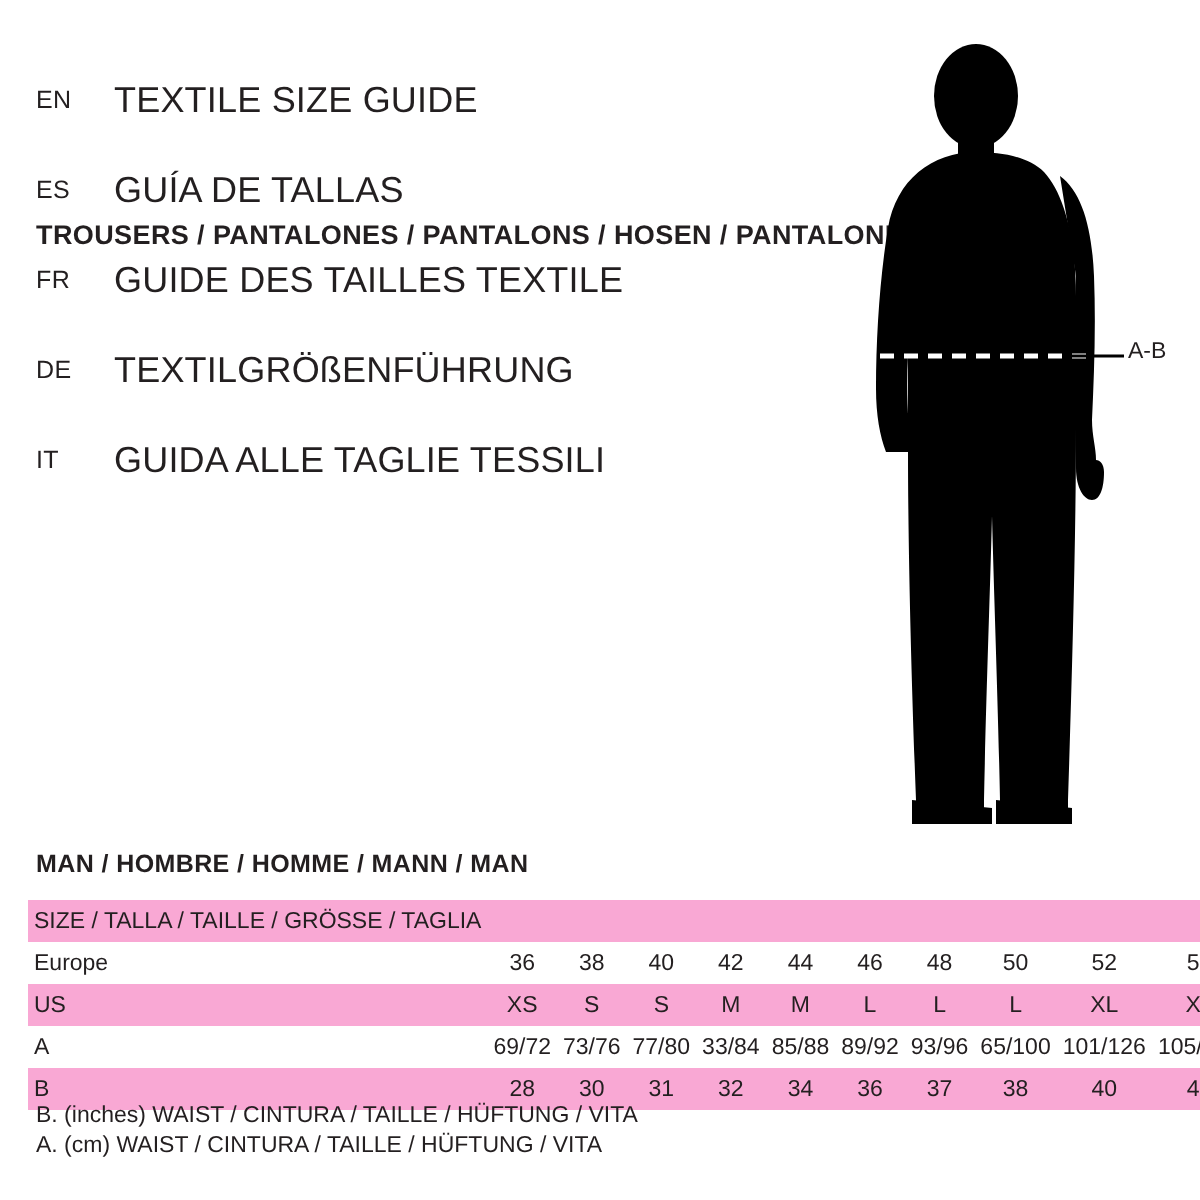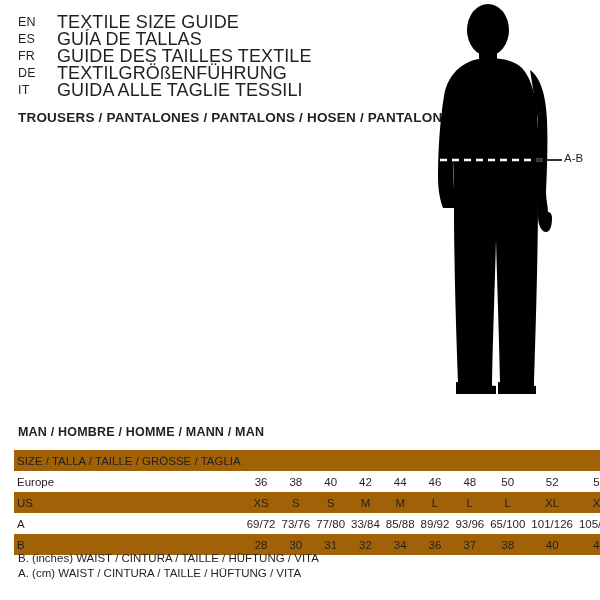--- a/index.html
+++ b/index.html
@@ -26,20 +26,21 @@
     position: absolute;
     left: 18px;
     top: 14px;
     width: 380px;
   }
   .lang-row {
     display: flex;
     align-items: flex-start;
     height: 17px;
     line-height: 17px;
+    margin-top: 28px;
   }
   .lang-code {
     width: 39px;
     font-size: 12.5px;
     letter-spacing: .2px;
   }
   .lang-text {
     font-size: 18px;
     letter-spacing: .1px;
   }
@@ -51,21 +52,21 @@
     top: 110px;
     font-size: 13.5px;
     font-weight: bold;
     letter-spacing: .2px;
   }
 
   
   .figure {
     position: absolute;
     left: 400px;
-    top: 0;
+    top: 18px;
     width: 200px;
     height: 400px;
   }
   .figure svg { display:block; }
   .ab-label {
     position: absolute;
     left: 164px;
     top: 152px;
     font-size: 11.5px;
   }
@@ -86,21 +87,21 @@
     width: 572px;
     border-collapse: collapse;
     font-size: 11.5px;
   }
   table.size-table td {
     padding: 2px 3px 2px 3px;
     height: 17px;
     white-space: nowrap;
   }
   table.size-table tr.shaded td {
-    background: #a16207;
+    background: #f9a8d4;
   }
   td.label-cell {
     width: 74px;
     padding-left: 4px;
   }
   td.val {
     width: 55px;
     text-align: center;
   }
 

